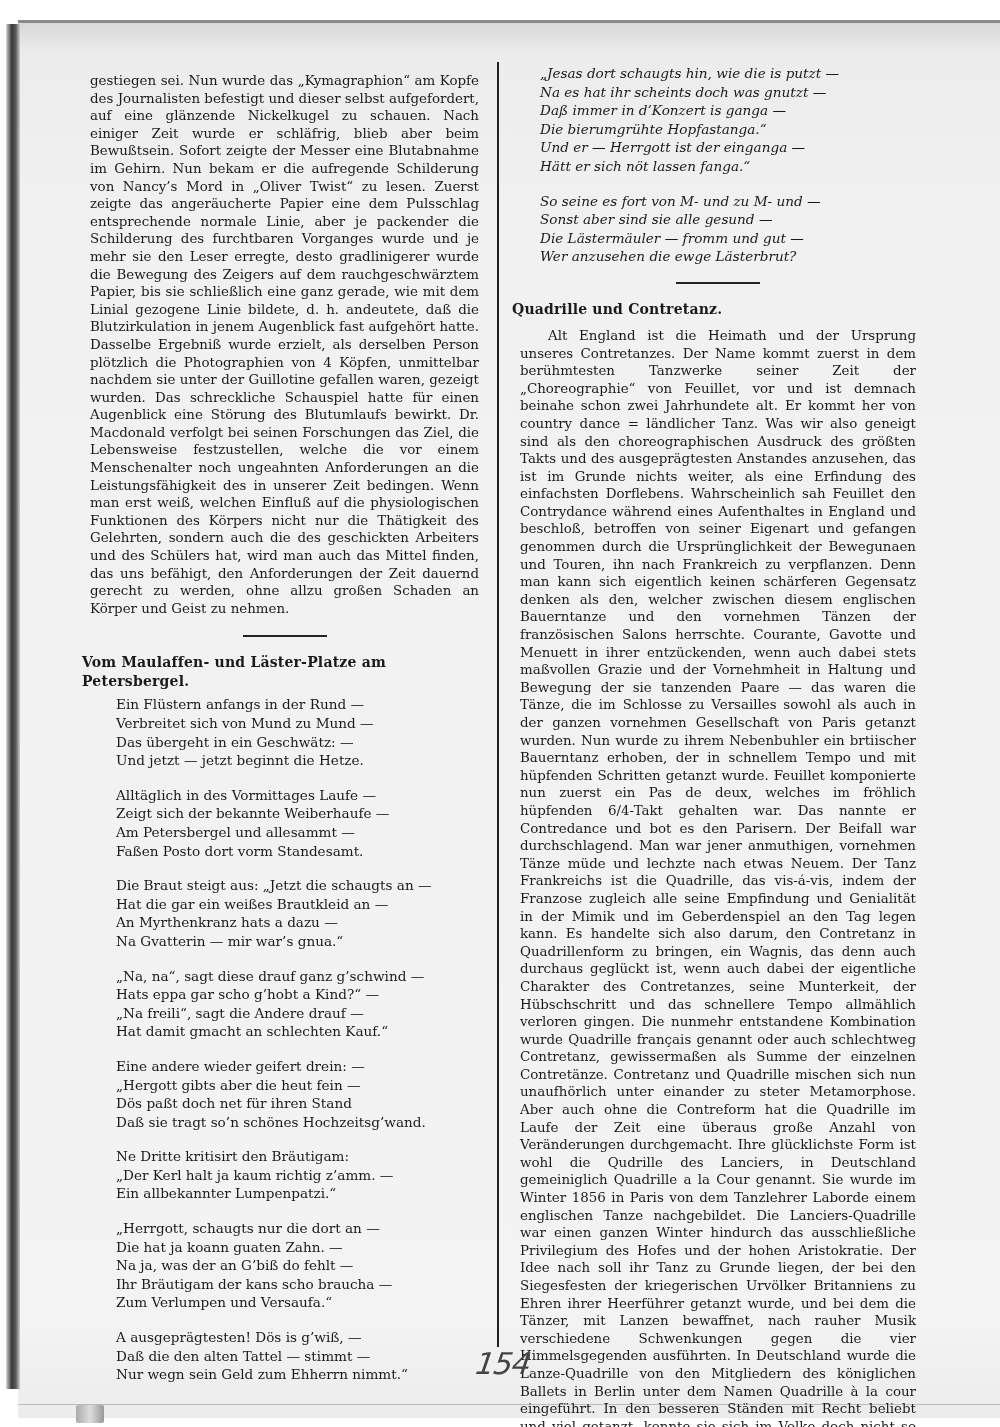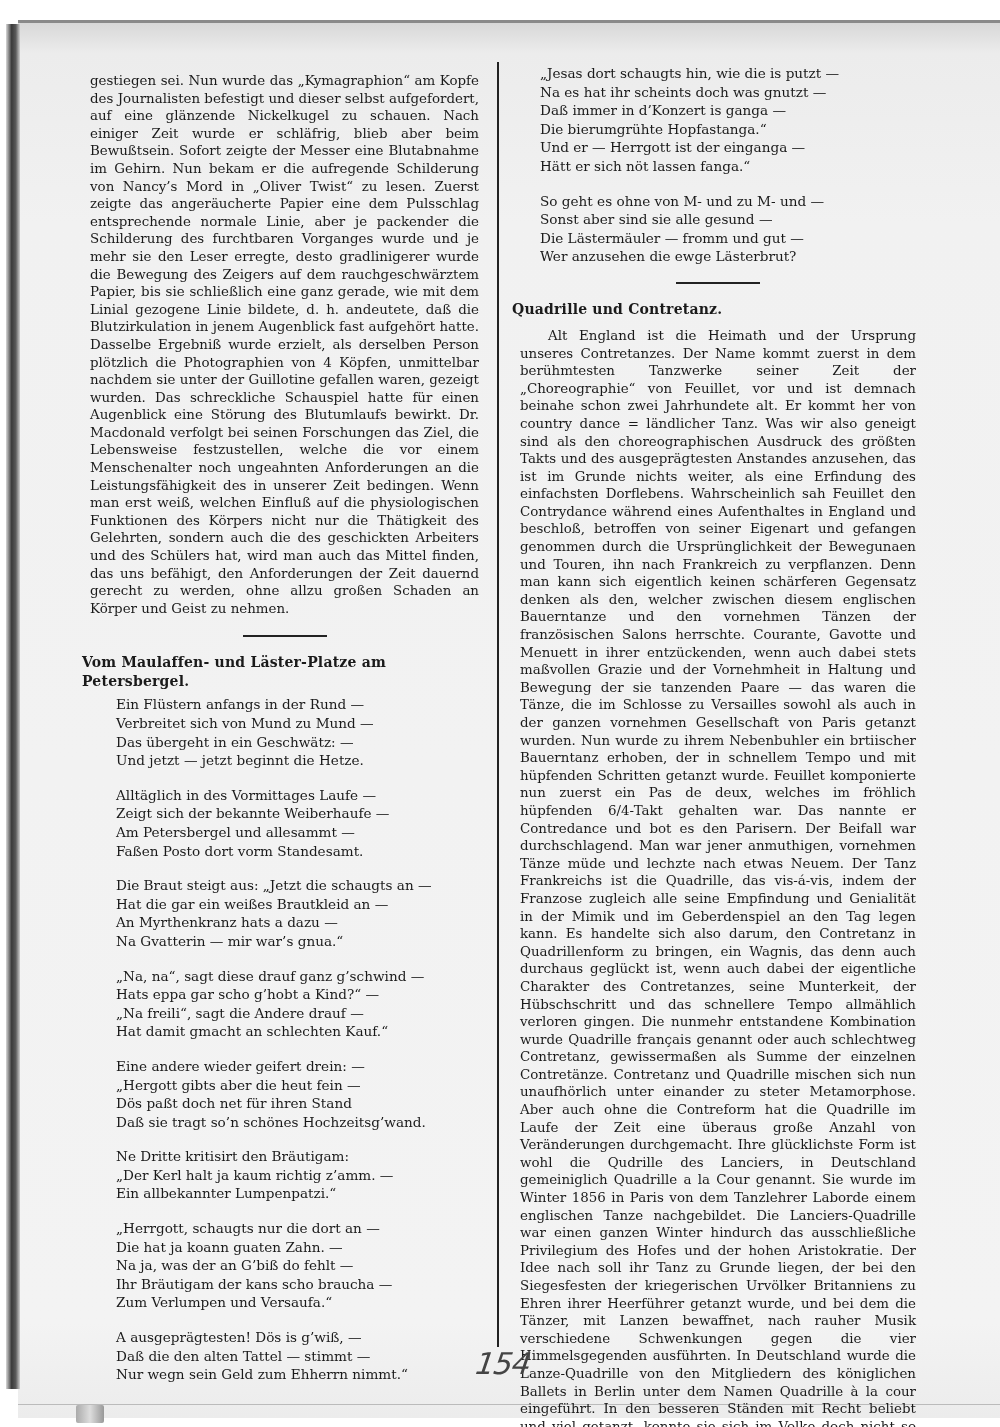--- a/index.html
+++ b/index.html
@@ -42,21 +42,21 @@
   .prose .indent { text-indent: 28px; }
   .rule {
     width: 84px; height: 2px; background: #222; margin: 18px auto 16px auto;
   }
   .heading {
     font-family: "DejaVu Serif", serif; font-weight: bold;
     font-size: 14px; line-height: 19px; text-align: left; margin: 0 0 4px 0;
     letter-spacing: 0.2px;
   }
   .poem { margin: 0; padding-left: 34px; }
-  .poem-right { padding-left: 28px; }
+  .poem-right { padding-left: 28px; font-style: italic; }
   .stanza { margin: 0 0 16px 0; }
   .stanza .line { display: block; white-space: nowrap; font-size: 13.6px; line-height: 18.6px; }
   .page-number {
     position: absolute; left: 476px; top: 1346px;
     font-family: "DejaVu Sans", sans-serif; font-size: 30px; font-style: italic;
     color: #444; transform: skewX(-8deg); letter-spacing: -1px;
   }
   .bottom-edge {
     position: absolute; left: 18px; top: 1404px; width: 982px; height: 1px; background: #bbb;
   }
@@ -131,21 +131,21 @@
   <div class="poem poem-right" id="right-poem">
       <div class="stanza">
         <span class="line">„Jesas dort schaugts hin, wie die is putzt —</span>
         <span class="line">Na es hat ihr scheints doch was gnutzt —</span>
         <span class="line">Daß immer in d’Konzert is ganga —</span>
         <span class="line">Die bierumgrühte Hopfastanga.“</span>
         <span class="line">Und er — Herrgott ist der einganga —</span>
         <span class="line">Hätt er sich nöt lassen fanga.“</span>
       </div>
       <div class="stanza">
-        <span class="line">So geht es ohne von M- und zu M- und —</span>
+        <span class="line">So seine es fort von M- und zu M- und —</span>
         <span class="line">Sonst aber sind sie alle gesund —</span>
         <span class="line">Die Lästermäuler — fromm und gut —</span>
         <span class="line">Wer anzusehen die ewge Lästerbrut?</span>
       </div>
     </div>
   <div class="rule" style="margin-top:0;"></div>
   <h2 class="heading">Quadrille und Contretanz.</h2>
   <p class="indent">Alt England ist die Heimath und der Ursprung unseres Contretanzes. Der Name kommt zuerst in dem berühmtesten Tanzwerke seiner Zeit der „Choreographie“ von Feuillet, vor und ist demnach beinahe schon zwei Jahrhundete alt. Er kommt her von country dance = ländlicher Tanz. Was wir also geneigt sind als den choreographischen Ausdruck des größten Takts und des ausgeprägtesten Anstandes anzusehen, das ist im Grunde nichts weiter, als eine Erfindung des einfachsten Dorflebens. Wahrscheinlich sah Feuillet den Contrydance während eines Aufenthaltes in England und beschloß, betroffen von seiner Eigenart und gefangen genommen durch die Ursprünglichkeit der Bewegunaen und Touren, ihn nach Frankreich zu verpflanzen. Denn man kann sich eigentlich keinen schärferen Gegensatz denken als den, welcher zwischen diesem englischen Bauerntanze und den vornehmen Tänzen der französischen Salons herrschte. Courante, Gavotte und Menuett in ihrer entzückenden, wenn auch dabei stets maßvollen Grazie und der Vornehmheit in Haltung und Bewegung der sie tanzenden Paare — das waren die Tänze, die im Schlosse zu Versailles sowohl als auch in der ganzen vornehmen Gesellschaft von Paris getanzt wurden. Nun wurde zu ihrem Nebenbuhler ein brtiischer Bauerntanz erhoben, der in schnellem Tempo und mit hüpfenden Schritten getanzt wurde. Feuillet komponierte nun zuerst ein Pas de deux, welches im fröhlich hüpfenden 6/4-Takt gehalten war. Das nannte er Contredance und bot es den Parisern. Der Beifall war durchschlagend. Man war jener anmuthigen, vornehmen Tänze müde und lechzte nach etwas Neuem. Der Tanz Frankreichs ist die Quadrille, das vis-á-vis, indem der Franzose zugleich alle seine Empfindung und Genialität in der Mimik und im Geberdenspiel an den Tag legen kann. Es handelte sich also darum, den Contretanz in Quadrillenform zu bringen, ein Wagnis, das denn auch durchaus geglückt ist, wenn auch dabei der eigentliche Charakter des Contretanzes, seine Munterkeit, der Hübschschritt und das schnellere Tempo allmählich verloren gingen. Die nunmehr entstandene Kombination wurde Quadrille français genannt oder auch schlechtweg Contretanz, gewissermaßen als Summe der einzelnen Contretänze. Contretanz und Quadrille mischen sich nun unaufhörlich unter einander zu steter Metamorphose. Aber auch ohne die Contreform hat die Quadrille im Laufe der Zeit eine überaus große Anzahl von Veränderungen durchgemacht. Ihre glücklichste Form ist wohl die Qudrille des Lanciers, in Deutschland gemeiniglich Quadrille a la Cour genannt. Sie wurde im Winter 1856 in Paris von dem Tanzlehrer Laborde einem englischen Tanze nachgebildet. Die Lanciers-Quadrille war einen ganzen Winter hindurch das ausschließliche Privilegium des Hofes und der hohen Aristokratie. Der Idee nach soll ihr Tanz zu Grunde liegen, der bei den Siegesfesten der kriegerischen Urvölker Britanniens zu Ehren ihrer Heerführer getanzt wurde, und bei dem die Tänzer, mit Lanzen bewaffnet, nach rauher Musik verschiedene Schwenkungen gegen die vier Himmelsgegenden ausführten. In Deutschland wurde die Lanze-Quadrille von den Mitgliedern des königlichen Ballets in Berlin unter dem Namen Quadrille à la cour eingeführt. In den besseren Ständen mit Recht beliebt und viel getanzt, konnte sie sich im Volke doch nicht so einbürgern, wie man es gewünscht und auch gehofft hatte. Der Contretanz, wie er heute zumeist in Deutschland im Ballsaal erscheint, stammt aus dem Jahre 1821. In dieser Form wurde er zum ersten Male bei Hof in Berlin getanzt.</p>
 </div>
 

